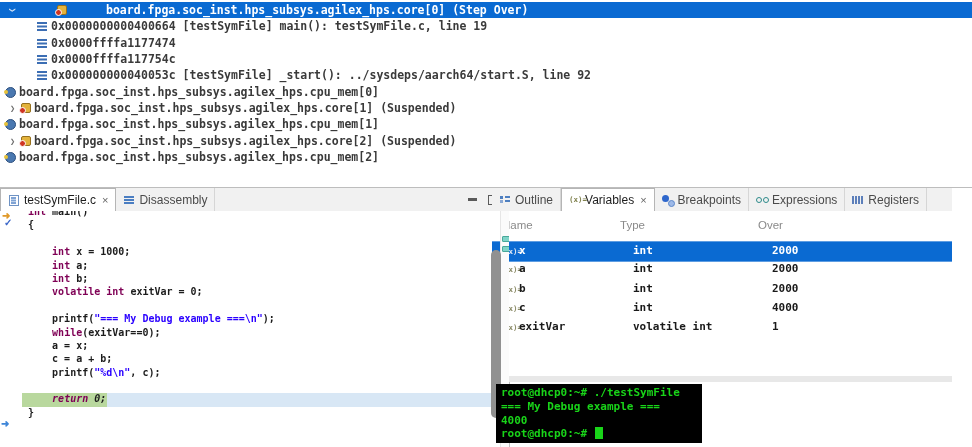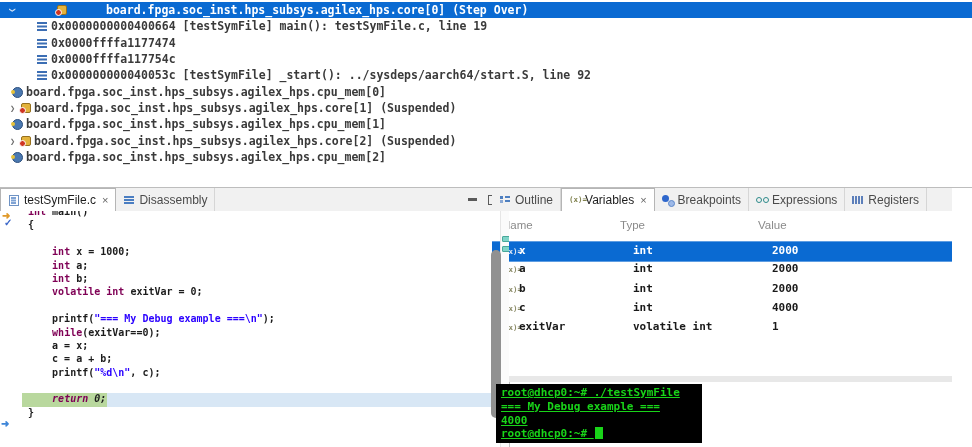--- a/index.html
+++ b/index.html
@@ -7,21 +7,21 @@
        font-family:"Liberation Sans",sans-serif;}
 
   
   .debug-panel{position:absolute;left:0;top:0;width:972px;height:187px;background:#fff;border-bottom:1px solid #bdbdbd;}
   #debug-tree{position:absolute;left:0;top:2px;right:0;}
   .tree-row{height:16.3px;display:flex;align-items:center;white-space:nowrap;
             font:600 11.5px "DejaVu Sans Mono",monospace;color:#3a3a3a;cursor:default;}
   .tree-row.sel{background:#0a6ad2;color:#fff;gap:36px;}
   .k-thread{padding-left:6px;}
   .k-frame{padding-left:36px;}
-  .k-mem{padding-left:4px;margin-left:7px;}
+  .k-mem{padding-left:4px;}
   .chev{display:inline-block;width:13px;font-size:8.5px;color:#6e6e6e;text-align:center;flex:none;}
   .tree-row.sel .chev{color:#d8e6f8;}
   .chev.exp i{display:inline-block;transform:rotate(90deg);font-style:normal;}
   .chev.col i{display:inline-block;font-style:normal;}
   .ticon{display:inline-block;width:13px;height:12px;position:relative;flex:none;margin-right:2px;}
   
   .i-core::before{content:"";position:absolute;left:2px;top:1px;width:8px;height:8px;background:#e3b33c;border:1px solid #96701f;border-radius:2px;}
   .i-core::after{content:"";position:absolute;left:0;bottom:0;width:5px;height:5px;background:#cf3523;border:1px solid #fff;border-radius:50%;}
   
   .i-frame::before{content:"";position:absolute;left:1px;top:2px;width:10px;height:2px;background:#3c6eb4;box-shadow:0 3.5px 0 #3c6eb4,0 7px 0 #3c6eb4;}
@@ -88,21 +88,21 @@
   .var-row span{position:absolute;top:2px;white-space:nowrap;}
   .var-icon{left:12px;font:700 7.5px "DejaVu Sans Mono",monospace;color:#8a8a66;top:5px !important;}
   .vname{left:27px;} .vtype{left:141px;} .vval{left:280px;text-align:center;}
   .var-row.sel{background:#0a6ad2;color:#fff;border-top:1px solid #5e9de2;border-bottom:1px solid #5e9de2;}
   .var-row.sel .var-icon{color:#dfe8f4;}
   .sash{position:absolute;left:0;right:0;top:165px;height:6px;background:#e8e8e8;}
 
   
   .terminal{position:absolute;left:4px;top:173px;width:206px;height:59px;background:#000;
             padding:2px 5px;box-sizing:border-box;overflow:hidden;z-index:5;}
-  .tline{font:700 11px "DejaVu Sans Mono",monospace;color:#19d419;line-height:13.8px;white-space:pre;text-decoration:underline;}
+  .tline{font:700 11px "DejaVu Sans Mono",monospace;color:#19d419;line-height:13.8px;white-space:pre;}
   .cursor{display:inline-block;width:8px;height:12px;background:#19d419;vertical-align:-2px;margin-left:1px;}
 </style>
 </head>
 <body>
 
 <div id="app">
 
   <section class="debug-panel">
     <div id="debug-tree">
         <div class="tree-row k-thread sel">
@@ -230,21 +230,21 @@
           <div class="tab">
             <span class="tabicon i-regs"></span>
             <span>Registers</span>
           </div>
         </div>
     </div>
     <div class="panel-body">
       <div class="var-cols" id="var-cols">
           <span class="vcol c0">Name</span>
           <span class="vcol c1">Type</span>
-          <span class="vcol c2">Value</span>
+          <span class="vcol c2">Over</span>
         </div>
       <div id="var-rows">
           <div class="var-row sel" style="top: 30px;">
             <span class="var-icon">(x)=</span>
             <span class="vname">x</span>
             <span class="vtype">int</span>
             <span class="vval">2000</span>
           </div>
           <div class="var-row" style="top: 49.3px;">
             <span class="var-icon">(x)=</span>

